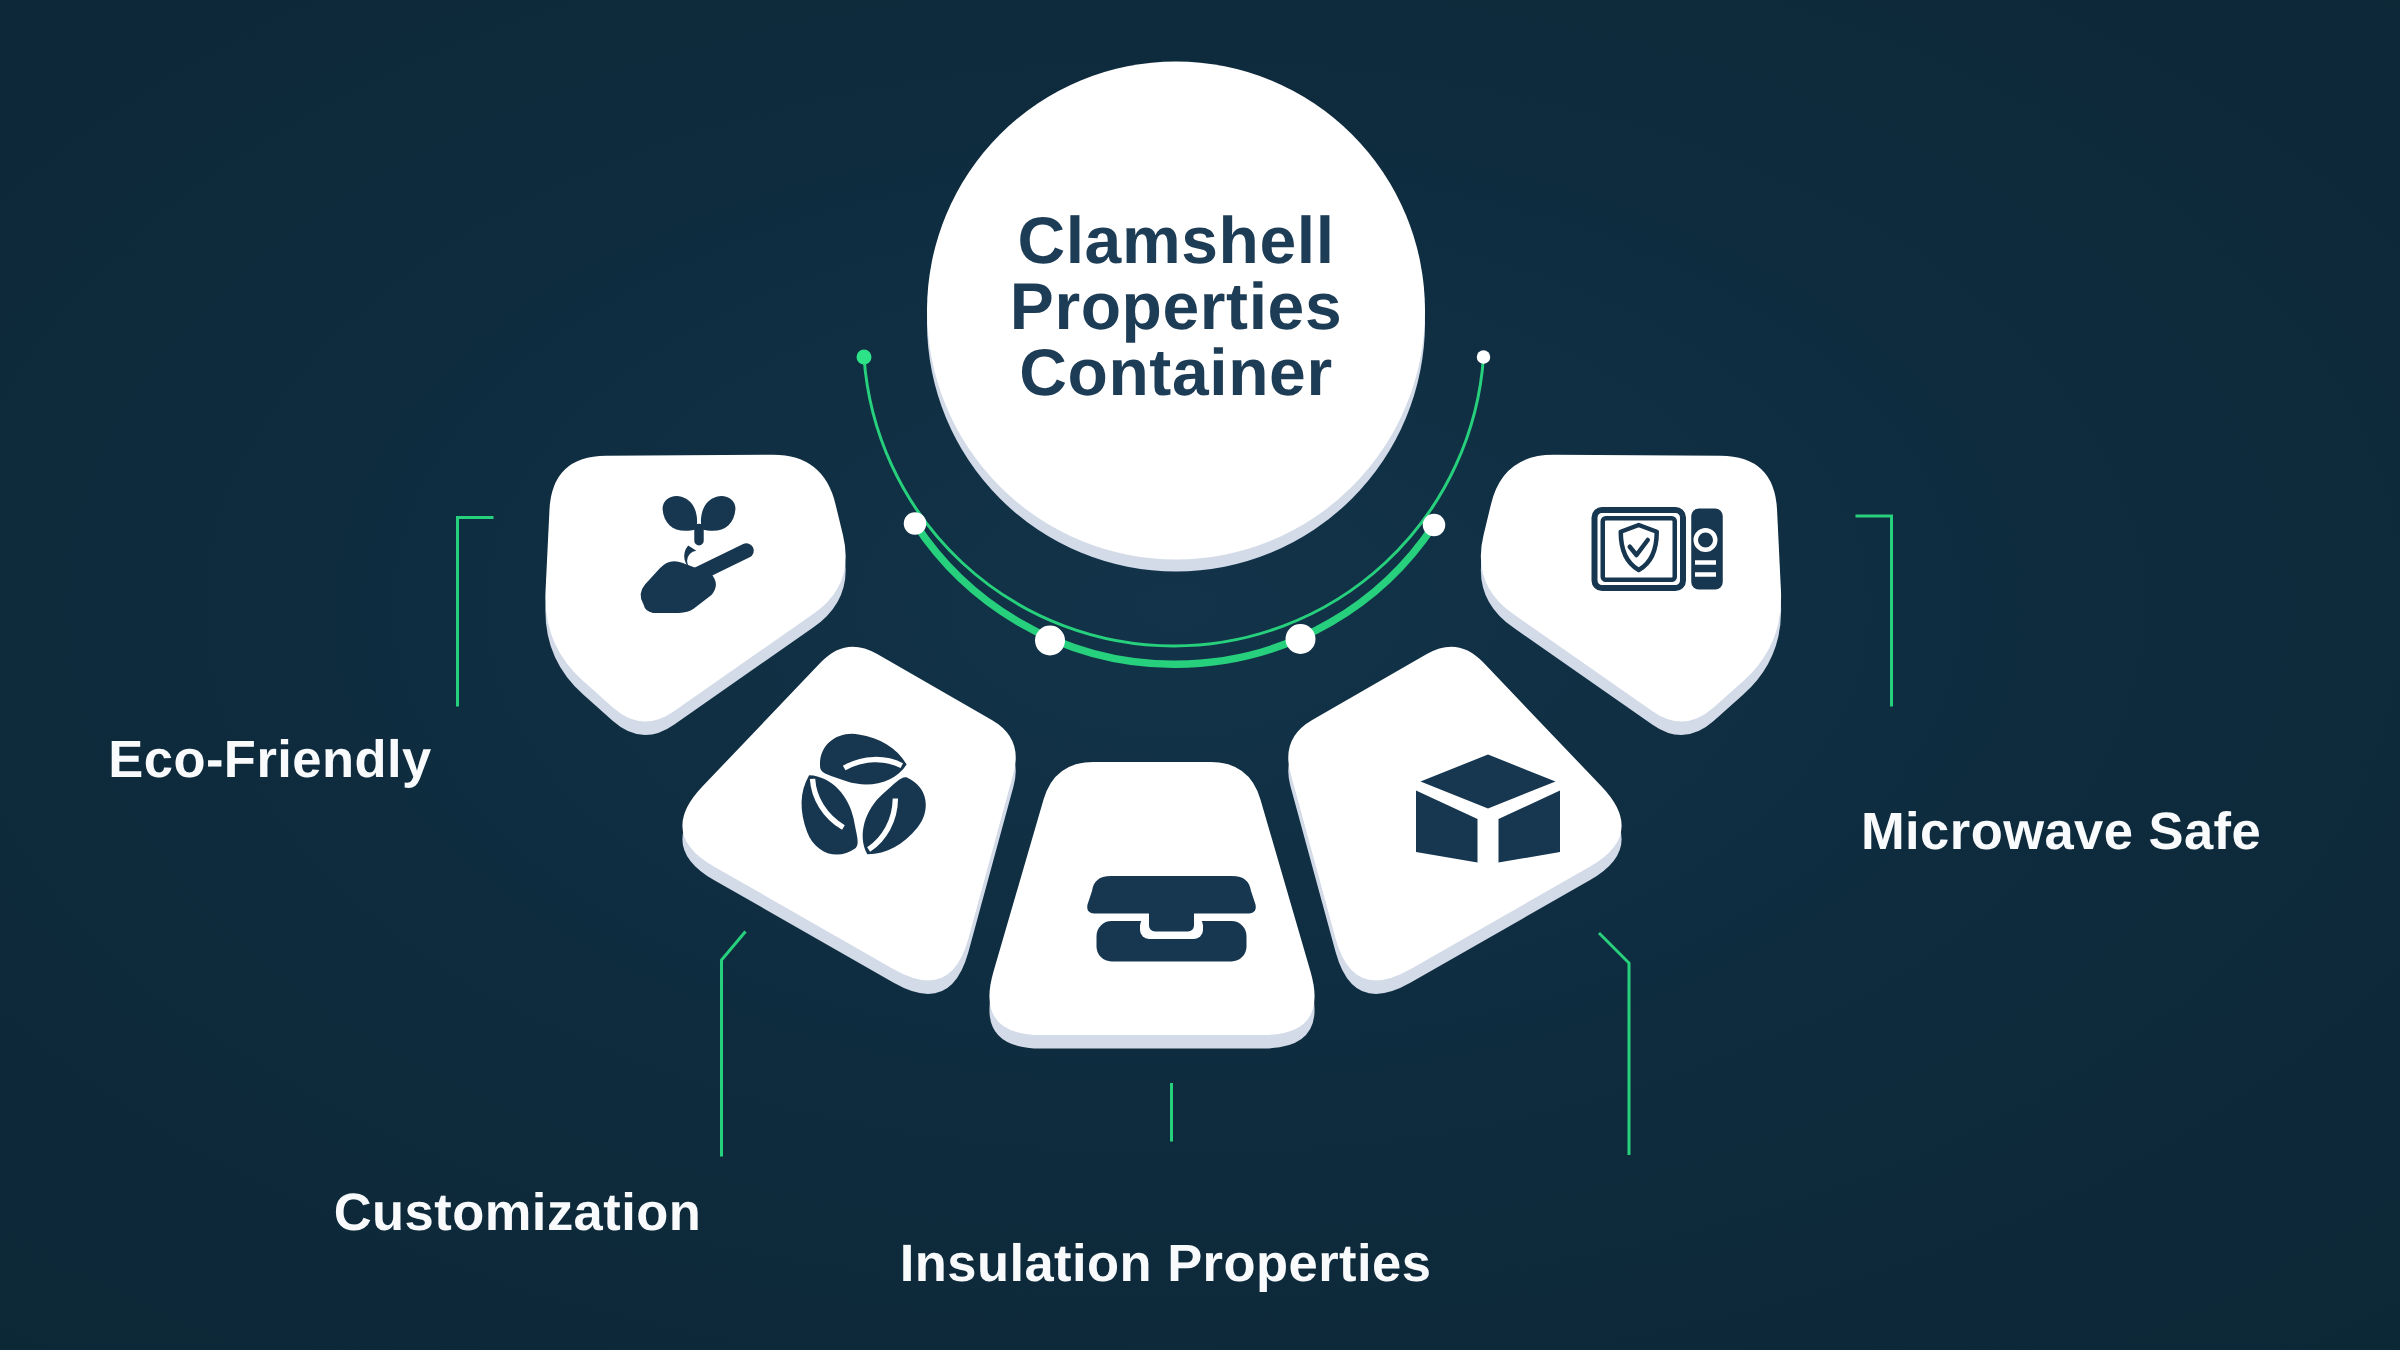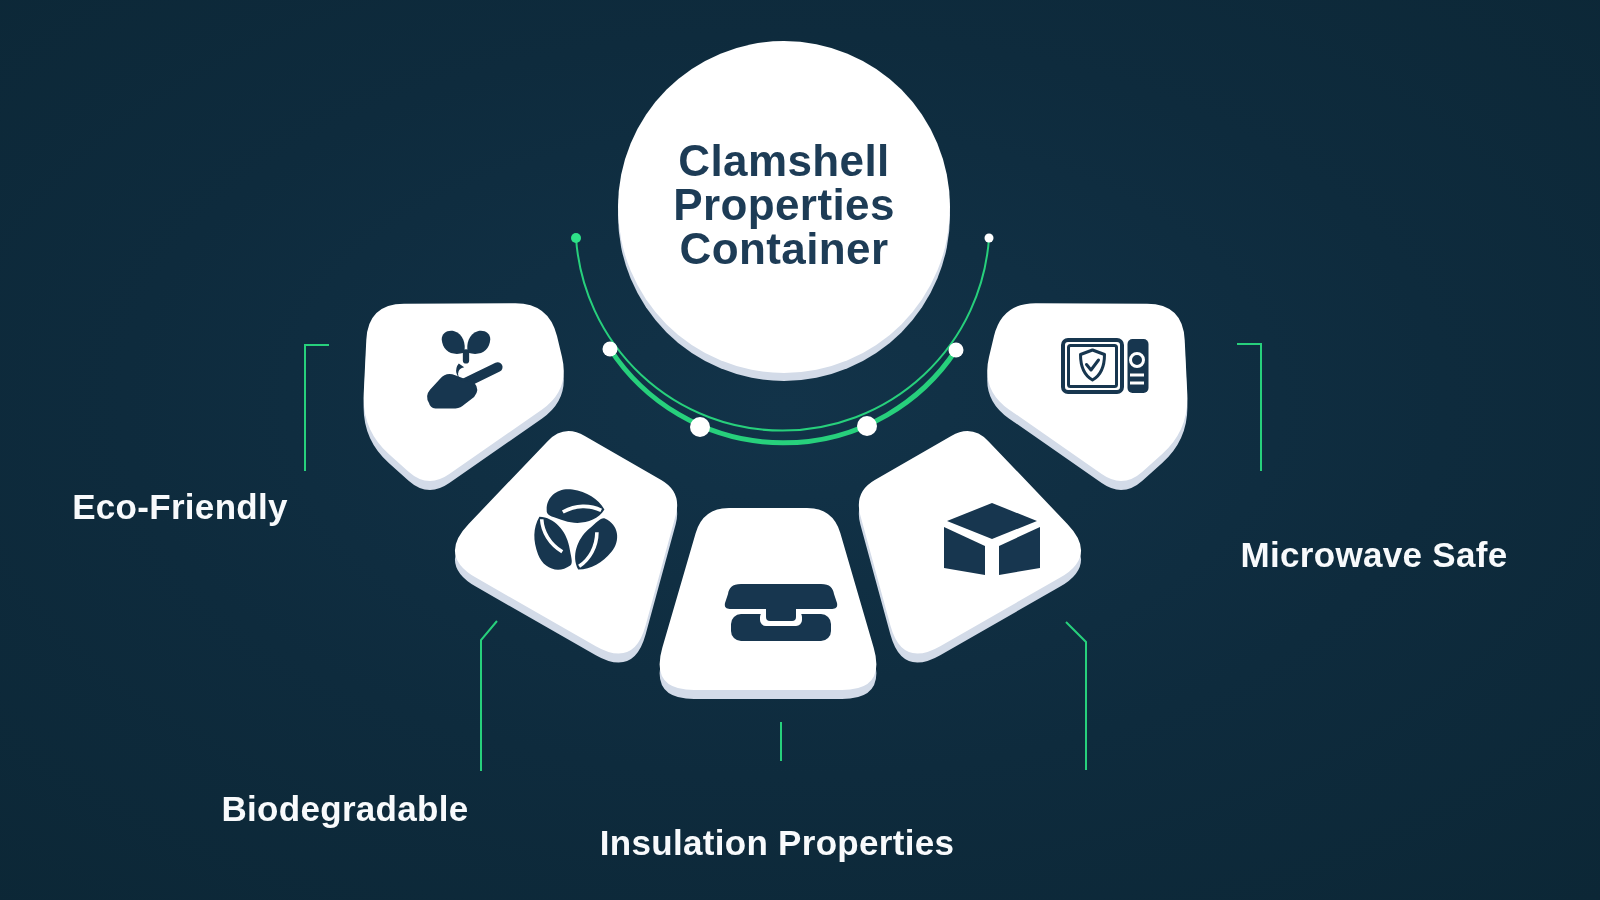--- a/index.html
+++ b/index.html
@@ -132,17 +132,17 @@
   </g>
 </svg>
 
 <div class="hub-title">
   <span>Clamshell</span>
   <span>Properties</span>
   <span>Container</span>
 </div>
 
 <div class="feat-label lbl-eco">Eco-Friendly</div>
-<div class="feat-label lbl-bio">Biodegradable</div>
+<div class="feat-label lbl-bio">Customization</div>
 <div class="feat-label lbl-ins">Insulation Properties</div>
 <div class="feat-label lbl-mic">Microwave Safe</div>
 
 </div>
 
 </body></html>

